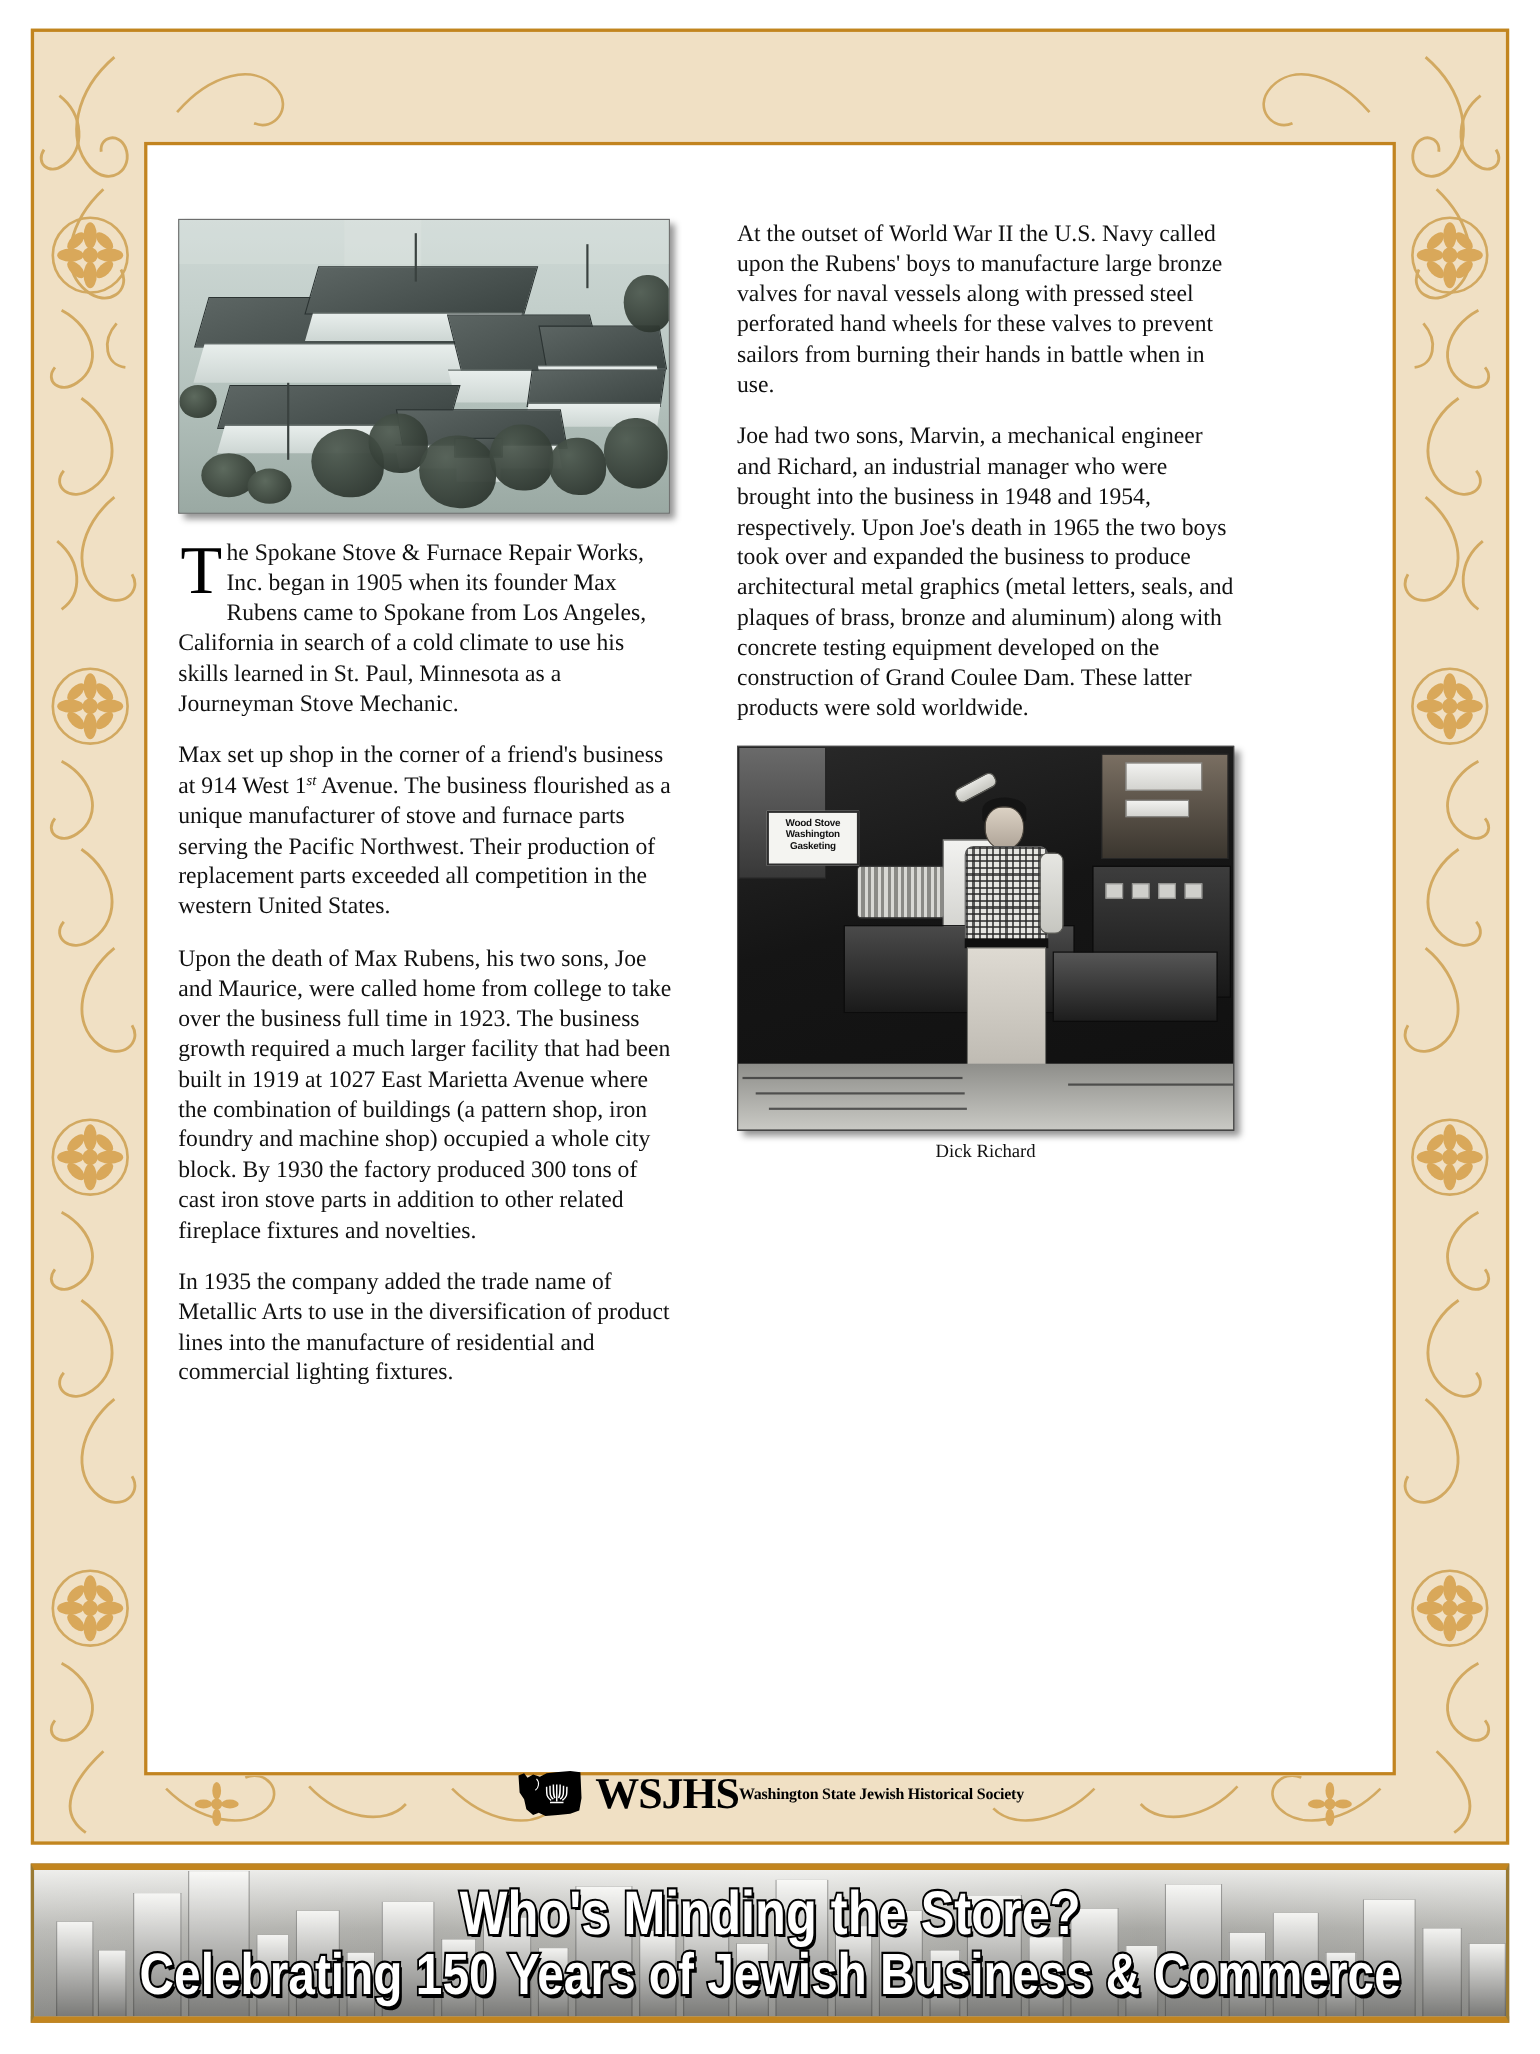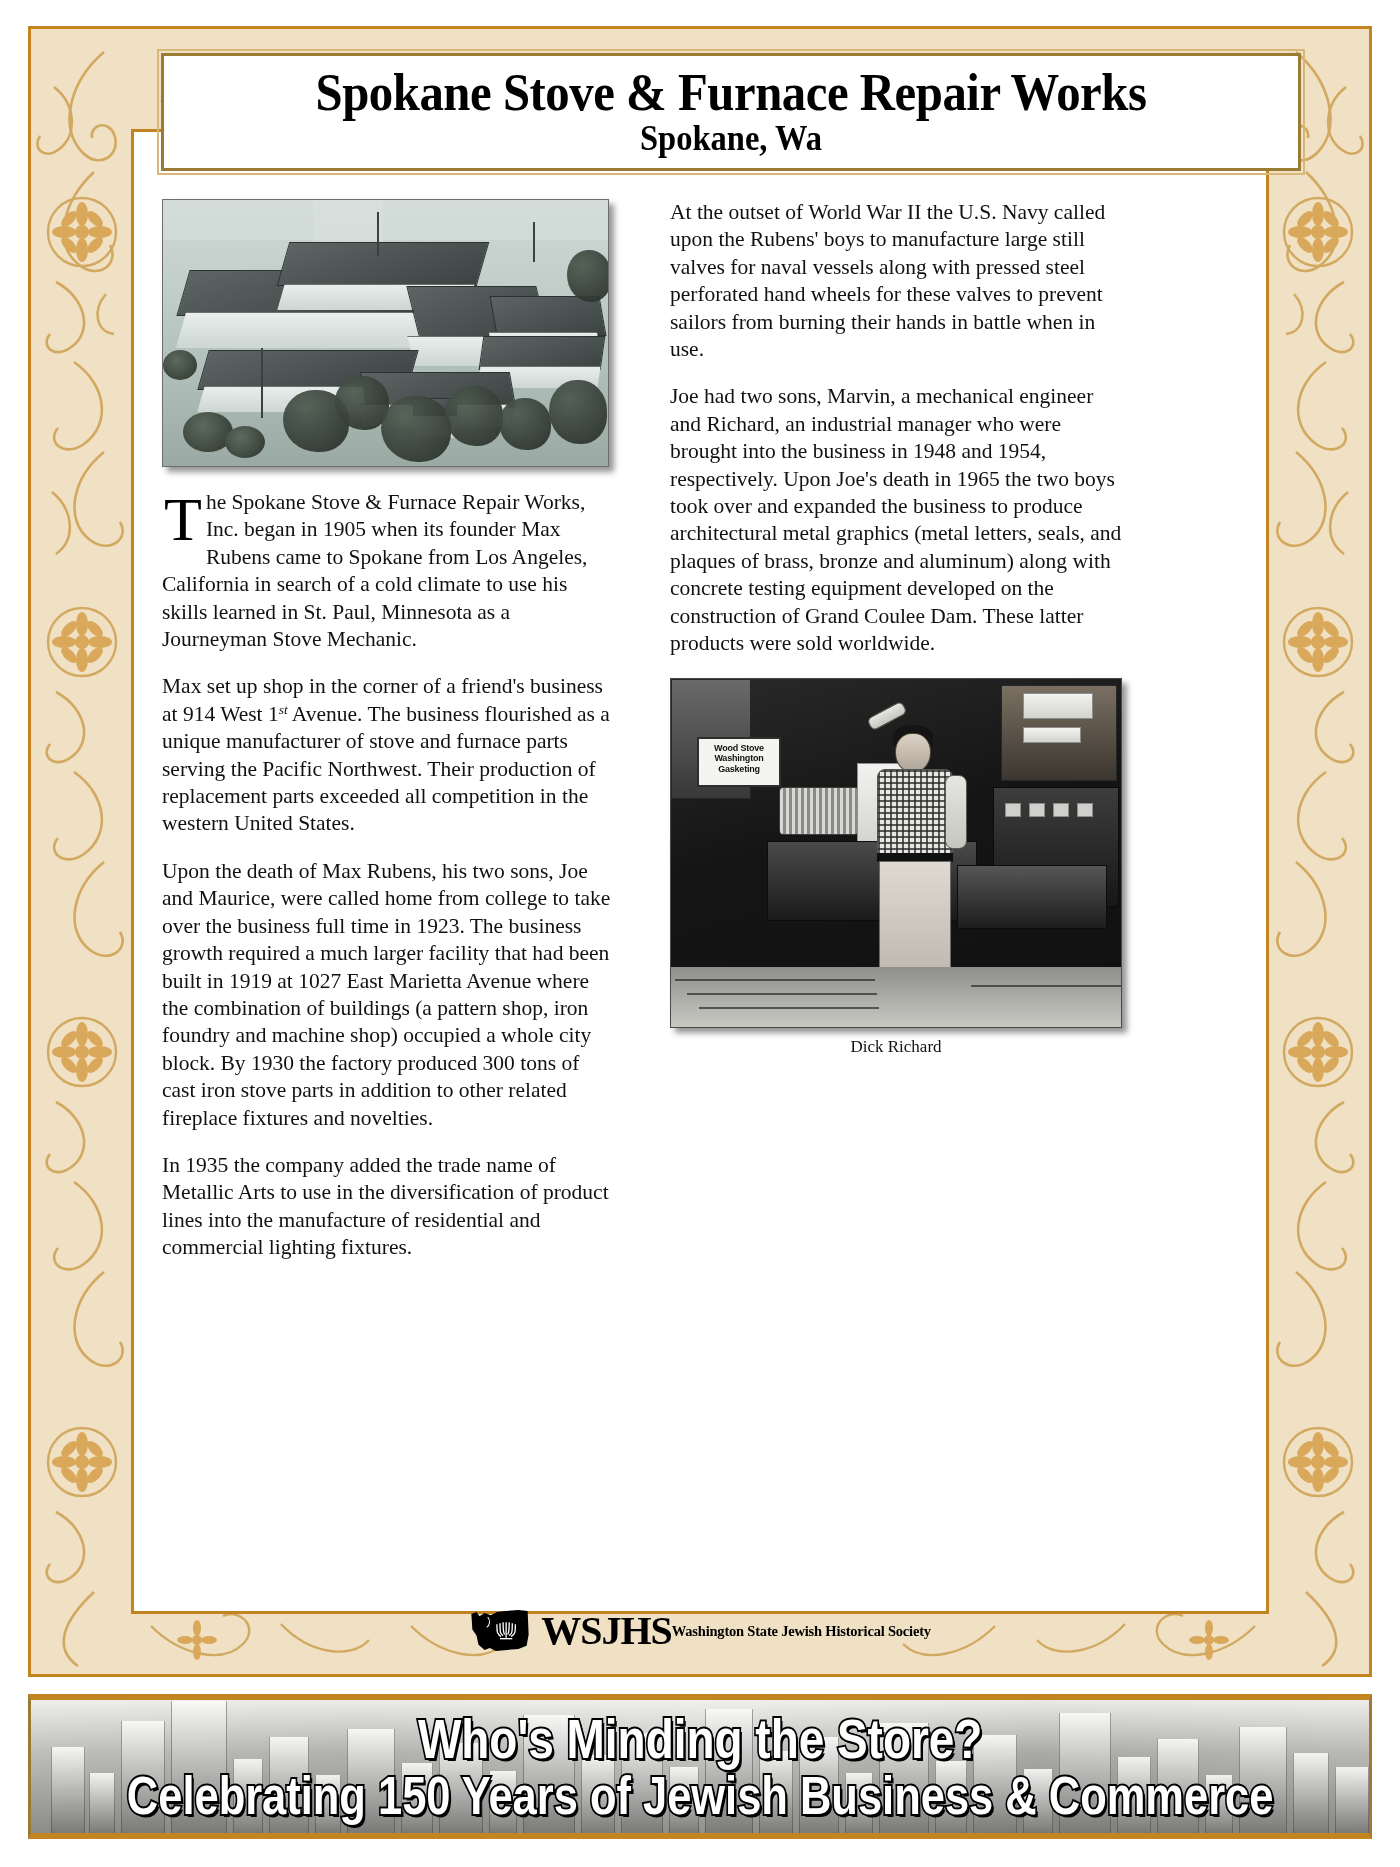--- a/index.html
+++ b/index.html
@@ -564,24 +564,20 @@
         <circle cx="1078" cy="26" r="5"></circle>
         <ellipse cx="1078" cy="14" rx="4" ry="8"></ellipse>
         <ellipse cx="1078" cy="38" rx="4" ry="8"></ellipse>
         <ellipse cx="1066" cy="26" rx="8" ry="4"></ellipse>
         <ellipse cx="1090" cy="26" rx="8" ry="4"></ellipse>
       </g>
     </svg>
 
     <div class="frame-inner-line"></div>
 
-    <div class="title-box">
-      <div class="title-main">Spokane Stove &amp; Furnace Repair Works</div>
-      <div class="title-sub">Spokane, Wa</div>
-    </div>
 
     <div class="content">
 
       <div class="col">
 
         <div class="photo photo-1">
           <div class="aerial">
             <div class="grnd" style="left:0;top:0;width:447px;height:40px;opacity:.5"></div>
             <div class="grnd" style="left:150px;top:0;width:70px;height:60px;opacity:.6"></div>
 
@@ -626,21 +622,21 @@
           <span class="dropcap">T</span><span>he Spokane Stove &amp; Furnace Repair Works, Inc. began in 1905 when its founder Max Rubens came to Spokane from Los Angeles, California in search of a cold climate to use his skills learned in St. Paul, Minnesota as a Journeyman Stove Mechanic.</span>
         </div>
 
         <div class="body-p"><span>Max set up shop in the corner of a friend's business at 914 West 1</span><sup class="ord">st</sup><span> Avenue. The business flourished as a unique manufacturer of stove and furnace parts serving the Pacific Northwest. Their production of replacement parts exceeded all competition in the western United States.</span></div>
 
         <div class="body-p">Upon the death of Max Rubens, his two sons, Joe and Maurice, were called home from college to take over the business full time in 1923. The business growth required a much larger facility that had been built in 1919 at 1027 East Marietta Avenue where the combination of buildings (a pattern shop, iron foundry and machine shop) occupied a whole city block. By 1930 the factory produced 300 tons of cast iron stove parts in addition to other related fireplace fixtures and novelties.</div>
         <div class="body-p">In 1935 the company added the trade name of Metallic Arts to use in the diversification of product lines into the manufacture of residential and commercial lighting fixtures.</div>
       </div>
 
       <div class="col col-right">
-        <div class="body-p">At the outset of World War II the U.S. Navy called upon the Rubens' boys to manufacture large still valves for naval vessels along with pressed steel perforated hand wheels for these valves to prevent sailors from burning their hands in battle when in use.</div>
+        <div class="body-p">At the outset of World War II the U.S. Navy called upon the Rubens' boys to manufacture large bronze valves for naval vessels along with pressed steel perforated hand wheels for these valves to prevent sailors from burning their hands in battle when in use.</div>
         <div class="body-p">Joe had two sons, Marvin, a mechanical engineer and Richard, an industrial manager who were brought into the business in 1948 and 1954, respectively. Upon Joe's death in 1965 the two boys took over and expanded the business to produce architectural metal graphics (metal letters, seals, and plaques of brass, bronze and aluminum) along with concrete testing equipment developed on the construction of Grand Coulee Dam. These latter products were sold worldwide.</div>
 
         <div class="photo photo-2">
           <div class="interior">
             <div class="in-wallpanel" style="left:0;top:0;width:80px;height:120px"></div>
             <div class="in-wallpanel" style="left:330px;top:6px;width:116px;height:96px;background:linear-gradient(180deg,#7a6f62,#3b362f)"></div>
             <div class="in-white" style="left:352px;top:14px;width:70px;height:26px"></div>
             <div class="in-white" style="left:352px;top:48px;width:58px;height:16px"></div>
             <div class="in-box" style="left:322px;top:108px;width:126px;height:120px"></div>
             <div class="in-white" style="left:334px;top:124px;width:16px;height:14px;background:#cfcfcb"></div>

